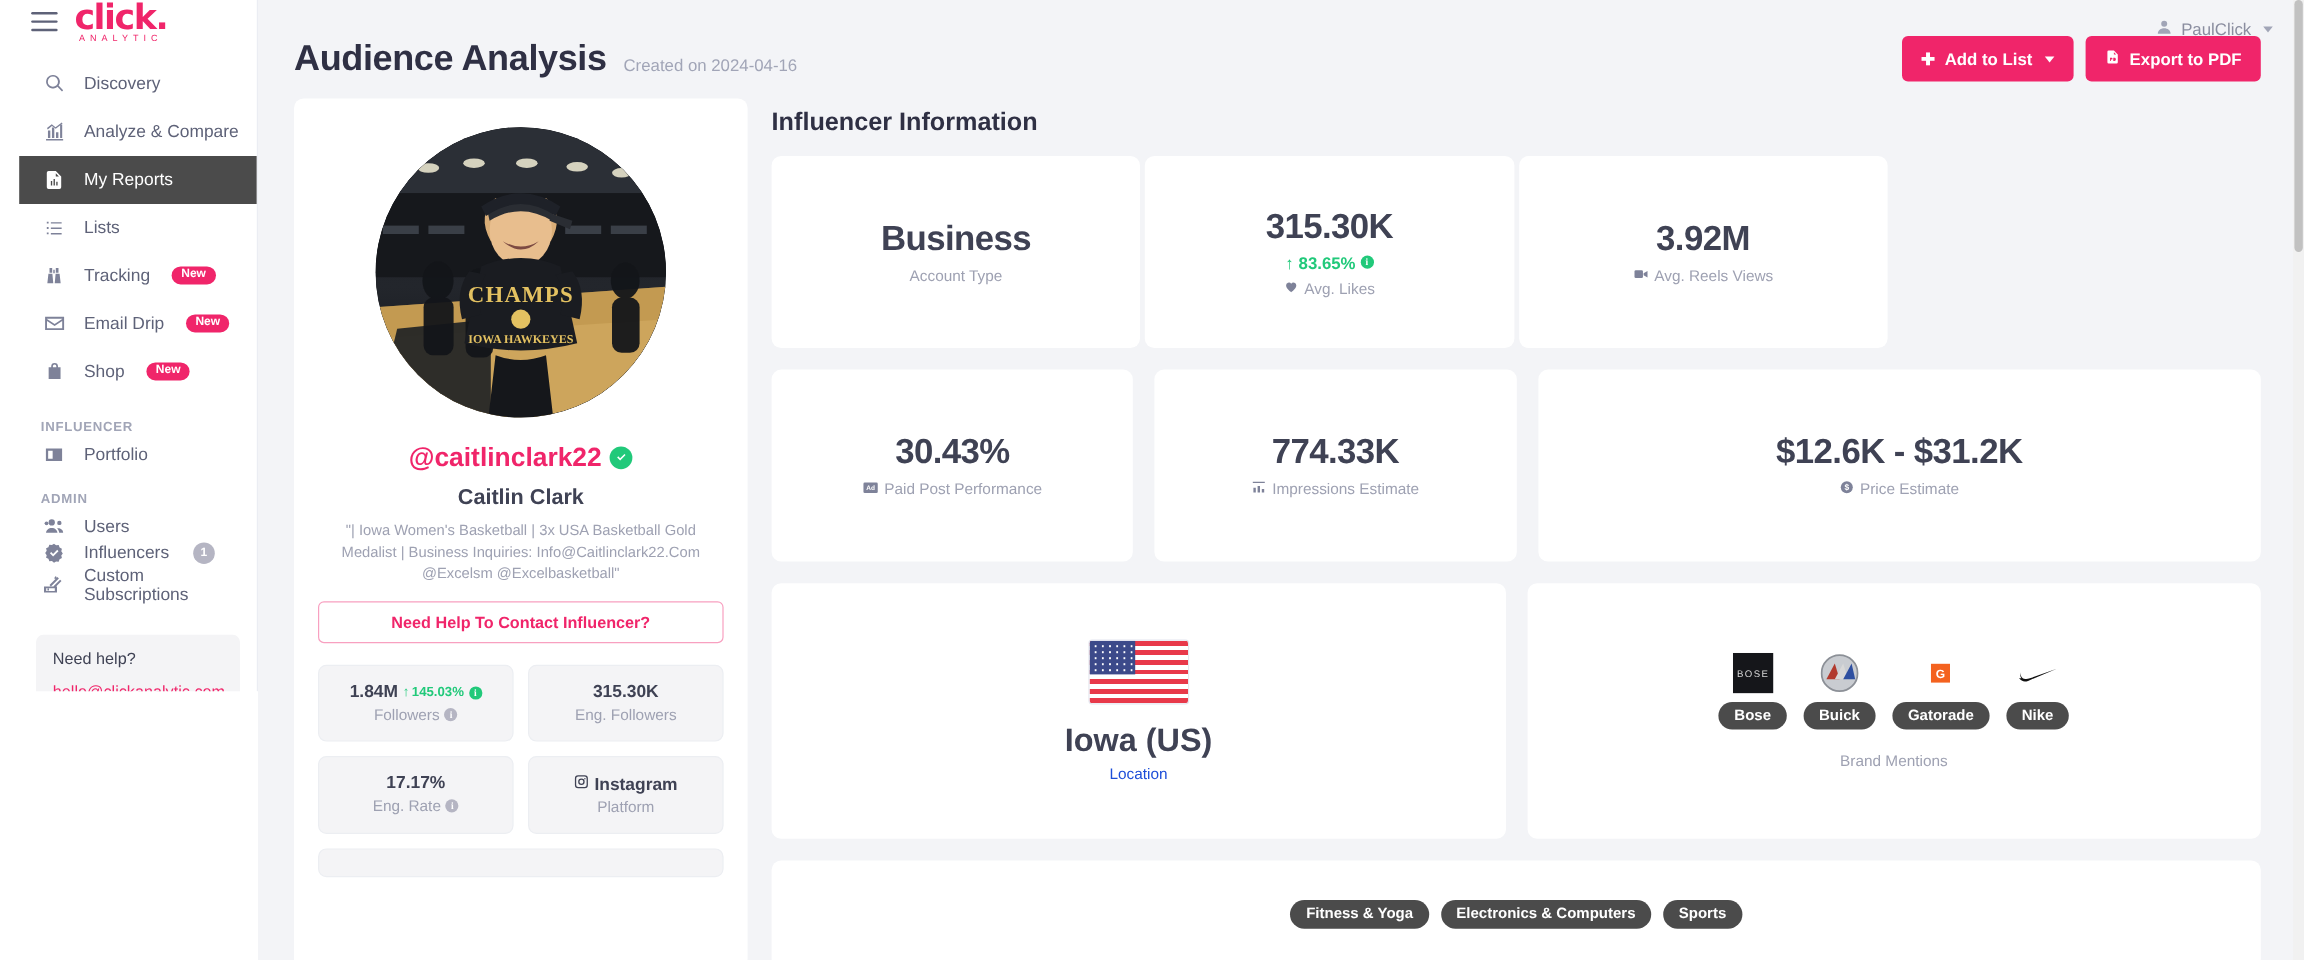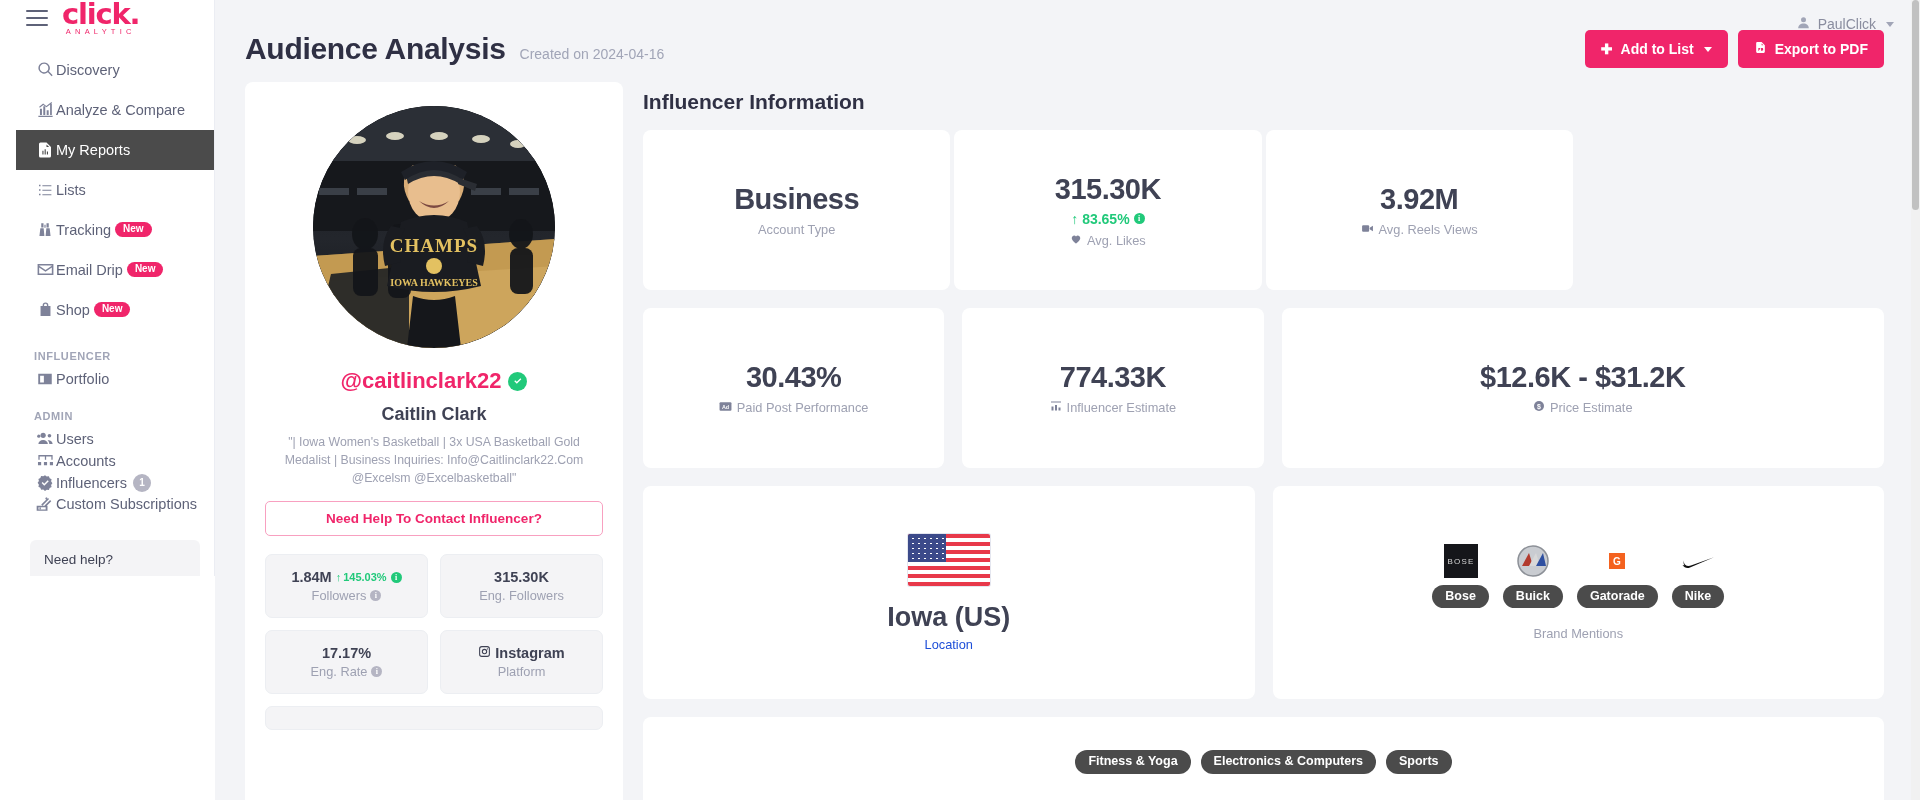--- a/index.html
+++ b/index.html
@@ -32,21 +32,21 @@
   .logo-main {
     color: #f0256a; font-size: 29px; font-weight: 700;
     letter-spacing: -1.2px; font-family: "DejaVu Sans", sans-serif;
   }
   .logo-sub {
     color: #f0256a; font-size: 7.5px; letter-spacing: 4.2px;
     margin-top: -1px; font-weight: 400;
   }
   .nav-section { padding-top: 14px; }
   .nav-item {
-    display: flex; align-items: center; 
+    display: flex; align-items: center; gap: 14px;
     height: 40px; padding: 0 14px 0 18px;
     color: #5e6278; font-size: 14.5px; cursor: pointer;
     text-decoration: none;
   }
   .nav-item.active { background: #4b4b4b; color: #ffffff; }
   .nav-item.active .nav-ico svg { fill: #ffffff; }
   .nav-ico { width: 22px; height: 22px; display: flex; align-items: center; justify-content: center; flex: 0 0 22px; }
   .nav-ico svg { fill: #7e8299; }
   .nav-label { white-space: nowrap; }
   .nav-label.two-line { line-height: 1.15; white-space: normal; }
@@ -312,28 +312,20 @@
         <svg width="19" height="19" viewBox="0 0 24 24">
             <circle cx="9" cy="8" r="3.3"></circle>
             <circle cx="17" cy="8.5" r="2.3"></circle>
             <circle cx="3.5" cy="9" r="2"></circle>
             <path d="M3 19c0-3 2.7-5.2 6-5.2S15 16 15 19H3zm13.8 0c-.1-2-.9-3.6-2.2-4.7 2.9-.6 6.4 1 6.4 4.7h-4.2z"></path>
           </svg>
       </span>
       <span class="nav-label">Users</span>
     </div>
 
-    <div class="nav-item">
-      <span class="nav-ico">
-        <svg width="19" height="19" viewBox="0 0 24 24">
-            <path d="M3 5h18v2H3zm0 0h1.6v6H3zm16.4 0H21v6h-1.6zM11.2 5h1.6v6h-1.6zM2.5 14h4v4h-4zm7.5 0h4v4h-4zm7.5 0h4v4h-4z"></path>
-          </svg>
-      </span>
-      <span class="nav-label">Accounts</span>
-    </div>
 
     <div class="nav-item">
       <span class="nav-ico">
         <svg width="18" height="18" viewBox="0 0 24 24">
             <path d="M12 1.5l2.3 1.8 2.9-.3 1 2.7 2.6 1.3-.7 2.8 1.7 2.4-1.7 2.4.7 2.8-2.6 1.3-1 2.7-2.9-.3L12 22.5 9.7 20.7l-2.9.3-1-2.7-2.6-1.3.7-2.8L2.2 11.8 3.9 9.4l-.7-2.8 2.6-1.3 1-2.7 2.9.3L12 1.5zm-1 14.2l6-6-1.4-1.4-4.6 4.6-2.1-2.1L7.5 12l3.5 3.7z"></path>
           </svg>
       </span>
       <span class="nav-label">Influencers</span>
       <span class="badge-count">1</span>
     </div>
@@ -559,21 +551,21 @@
           </div>
 
           <div class="stat-card">
             <div class="stat-val">774.33K</div>
             <div class="stat-lbl">
               <span>
                 <svg width="12" height="12" viewBox="0 0 24 24">
                     <path d="M2 3h20v2H2zM3 21h4v-8H3zm7 0h4v-11h-4zm7 0h4v-6h-4z"></path>
                   </svg>
               </span>
-              <span>Influencer Estimate</span>
+              <span>Impressions Estimate</span>
             </div>
           </div>
 
           <div class="stat-card">
             <div class="stat-val">$12.6K - $31.2K</div>
             <div class="stat-lbl">
               <span>
                 <svg width="12" height="12" viewBox="0 0 24 24">
                     <circle cx="12" cy="12" r="10"></circle>
                     <text x="12" y="17" font-size="14" font-weight="bold" fill="#fff" text-anchor="middle" font-family="Liberation Sans, sans-serif">$</text>

